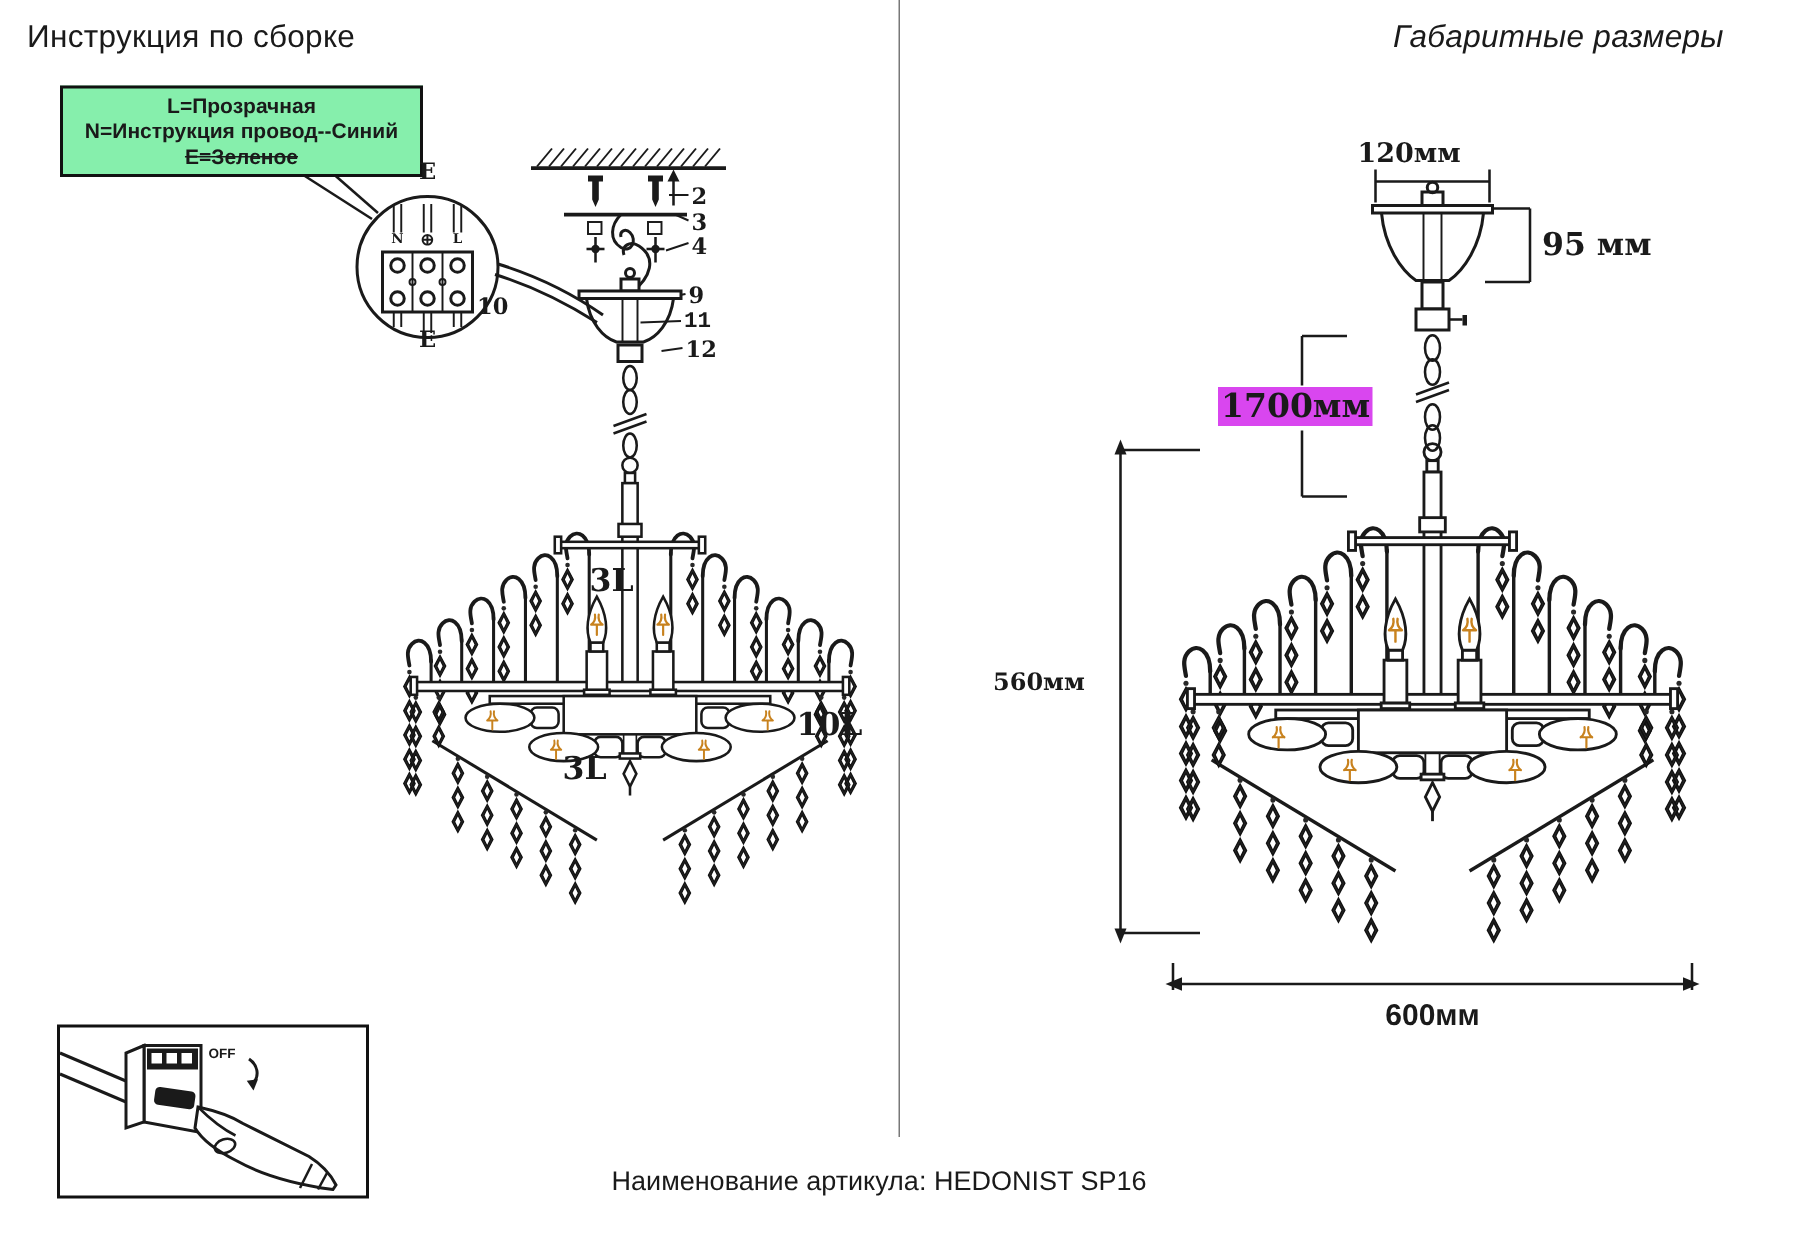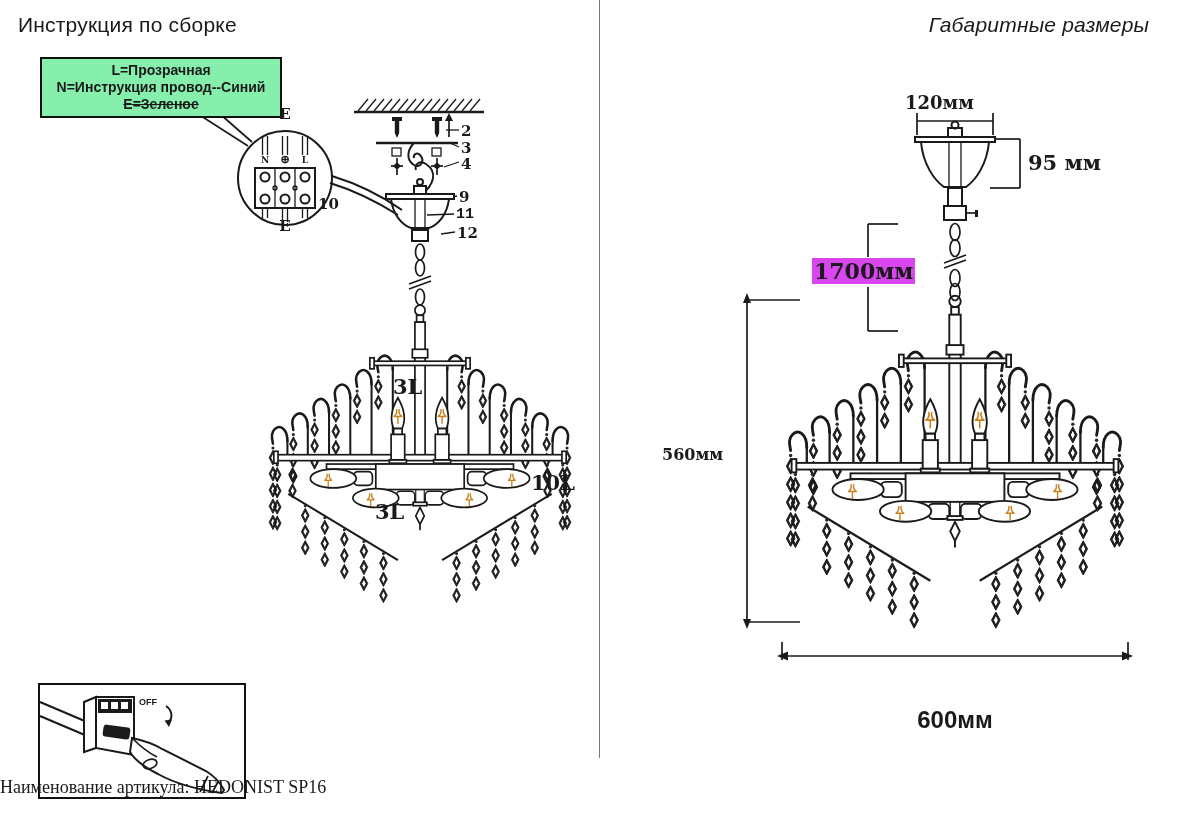--- a/index.html
+++ b/index.html
@@ -9,21 +9,21 @@
   .title{font-size:21px;letter-spacing:0.2px;}
   .serifb{font-family:"DejaVu Serif",serif;font-weight:bold;}
   .partnum{font-family:"DejaVu Serif",serif;font-weight:bold;font-size:15px;}
   .lamp{font-family:"DejaVu Serif",serif;font-weight:bold;font-size:21px;padding-left:15px;}
   .tiny{font-size:9px;font-weight:bold;font-family:"DejaVu Serif",serif;}
   .legend-box{position:absolute;left:40px;top:57px;width:226px;border:2px solid #111;
               padding:3px 6px;z-index:3;background:#86efac;text-align:center;}
   .legend-box div{font-size:14px;font-weight:bold;line-height:17px;}
   .legend-strike{text-decoration:line-through;}
   .divider{position:absolute;left:599px;top:0;width:1px;height:758px;background:#787878;z-index:1;}
-  .footer{position:absolute;left:0;top:777px;width:1172px;font-size:18px;z-index:3;font-family:Liberation Serif, serif;}
+  .footer{position:absolute;left:0;top:777px;width:1172px;text-align:center;font-size:18px;z-index:3;}
   .switch-frame{position:absolute;left:38px;top:683px;width:204px;height:112px;border:2px solid #111;z-index:2;}
   svg.scene{position:absolute;left:0;top:0;z-index:2;}
   .s{stroke:#1a1a1a;stroke-width:2;fill:none;}
   .sw{stroke:#1a1a1a;stroke-width:2;fill:#ffffff;}
   .t1{stroke-width:1.3;}
   .t15{stroke-width:1.7;}
   .t25{stroke-width:2.5;}
   .fillb{fill:#1a1a1a;stroke:none;}
   .dml{stroke:#1a1a1a;stroke-width:1.7;fill:none;}
   .armg line{stroke:#1a1a1a;stroke-width:2.4;}
@@ -334,16 +334,16 @@
 <div class="txt lamp" style="left:516px;top:470px;">10L</div>
 <div class="txt lamp" style="left:360px;top:499px;">3L</div>
 
 <div class="switch-frame"></div>
 <div class="txt" style="left:139px;top:697px;font-size:9px;font-weight:bold;text-align:right;">OFF</div>
 
 <div class="txt serifb" style="left:905px;top:92px;width:100px;text-align:left;font-size:18px;">120мм</div>
 <div class="txt serifb" style="left:1028px;top:150px;font-size:21px;text-align:center;">95 мм</div>
 <div class="txt serifb" style="left:812px;top:258px;font-size:22px;background:#d946ef;padding:0 2px;">1700мм</div>
 <div class="txt serifb" style="left:662px;top:445px;font-size:16px;">560мм</div>
-<div class="txt" style="left:900px;top:706px;width:110px;text-align:center;font-size:24px;font-weight:bold;">600мм</div>
+<div class="txt" style="left:900px;top:666px;width:110px;text-align:center;font-size:20px;font-weight:bold;">600мм</div>
 
 <div class="divider"></div>
 <div class="footer">Наименование артикула: HEDONIST SP16</div>
 
 </body></html>

